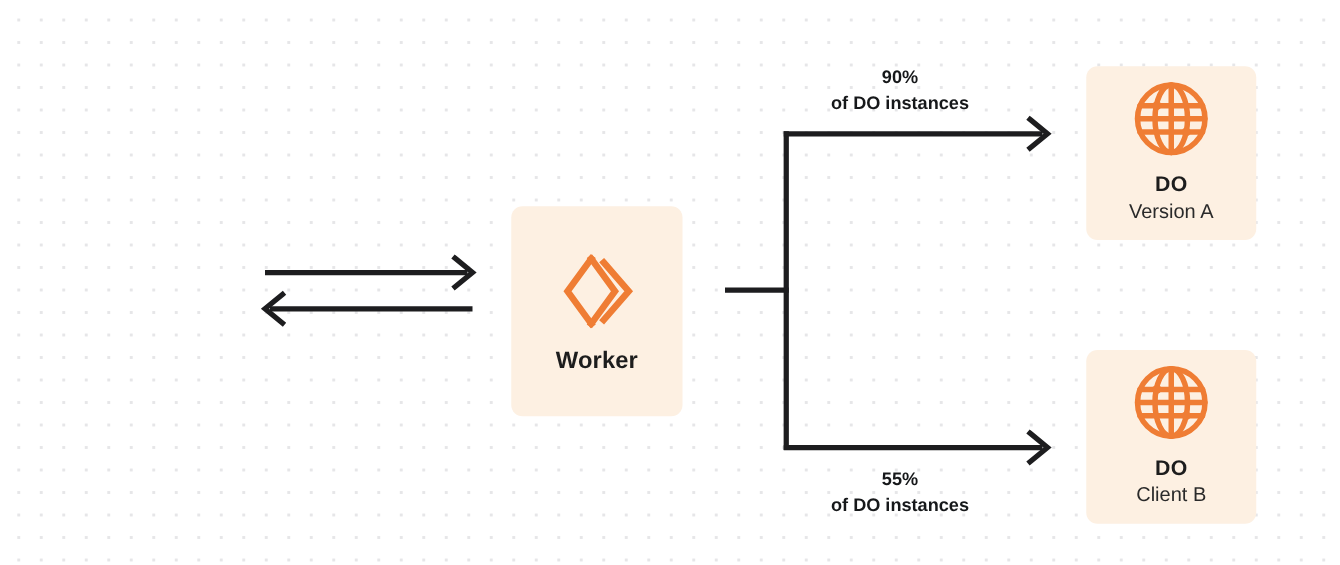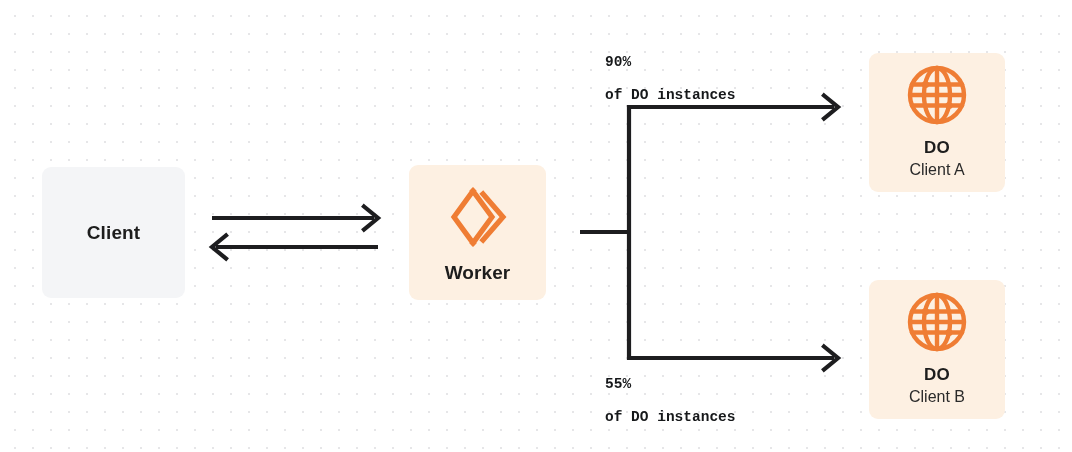--- a/index.html
+++ b/index.html
@@ -50,21 +50,21 @@
     top: 167px;
     width: 143px;
     height: 131px;
     background: #f4f5f7;
   }
 
   .node-worker {
     left: 409px;
     top: 165px;
     width: 137px;
-    height: 135px;
+    height: 168px;
     background: #fdf0e2;
     padding-top: 4px;
   }
 
   .node-do-a {
     left: 869px;
     top: 53px;
     width: 136px;
     height: 139px;
     background: #fdf0e2;
@@ -106,30 +106,29 @@
     display: block;
     line-height: 0;
   }
 
   .icon-worker { margin-bottom: 14px; }
   .icon-globe  { margin-bottom: 12px; }
 
   
   .edge-label {
     position: absolute;
-    text-align: left;
+    text-align: center;
     font-size: 14.5px;
     font-weight: 700;
     color: #16181a;
     line-height: 1.42;
     white-space: nowrap;
-    font-family: Liberation Mono, monospace;
   }
   .edge-label .pct { display: block; }
-  .edge-label .sub { display: block; margin-top: 12px; }
+  .edge-label .sub { display: block; }
 
   .label-top {
     left: 605px;
     top: 52px;
     width: 230px;
   }
 
   .label-bottom {
     left: 605px;
     top: 374px;
@@ -165,23 +164,20 @@
       <line x1="627" y1="107" x2="834" y2="107" stroke="#1d1d1f" stroke-width="4.2" stroke-linecap="butt"></line>
       <polyline points="824,95.5 838,107 824,118.5" fill="none" stroke="#1d1d1f" stroke-width="4.2" stroke-linecap="square" stroke-linejoin="miter"></polyline>
     </g>
 
     <g>
       <line x1="627" y1="358" x2="834" y2="358" stroke="#1d1d1f" stroke-width="4.2" stroke-linecap="butt"></line>
       <polyline points="824,346.5 838,358 824,369.5" fill="none" stroke="#1d1d1f" stroke-width="4.2" stroke-linecap="square" stroke-linejoin="miter"></polyline>
     </g>
   </svg>
 
-  <div class="node node-client">
-    <span class="node-title">Client</span>
-  </div>
 
   <div class="node node-worker">
     <span class="icon-slot icon-worker">
       <svg width="58" height="62" viewBox="0 0 58 62" xmlns="http://www.w3.org/2000/svg" aria-hidden="true">
         <g fill="none" stroke="#ef7d34" stroke-width="5.2" stroke-linecap="square" stroke-linejoin="miter">
 
           <polyline points="24,5 5,31 24,57"></polyline>
 
           <polyline points="24,5 43,31 24,57"></polyline>
 
@@ -201,21 +197,21 @@
           <line x1="31" y1="4" x2="31" y2="58"></line>
           <line x1="6" y1="20.5" x2="56" y2="20.5"></line>
           <line x1="4.2" y1="31" x2="57.8" y2="31"></line>
           <line x1="6" y1="41.5" x2="56" y2="41.5"></line>
         </g>
         <circle cx="19.5" cy="20.5" r="3.6" fill="#ef7d34"></circle>
         <circle cx="43" cy="41.5" r="3.6" fill="#ef7d34"></circle>
       </svg>
     </span>
     <span class="node-title-sm">DO</span>
-    <span class="node-sub">Client A</span>
+    <span class="node-sub">Version A</span>
   </div>
 
   <div class="node node-do-b">
     <span class="icon-slot icon-globe">
       <svg width="62" height="62" viewBox="0 0 62 62" xmlns="http://www.w3.org/2000/svg" aria-hidden="true">
         <g fill="none" stroke="#ef7d34" stroke-width="4.4" stroke-linecap="round">
           <circle cx="31" cy="31" r="27"></circle>
           <ellipse cx="31" cy="31" rx="13" ry="27"></ellipse>
           <line x1="31" y1="4" x2="31" y2="58"></line>
           <line x1="6" y1="20.5" x2="56" y2="20.5"></line>

